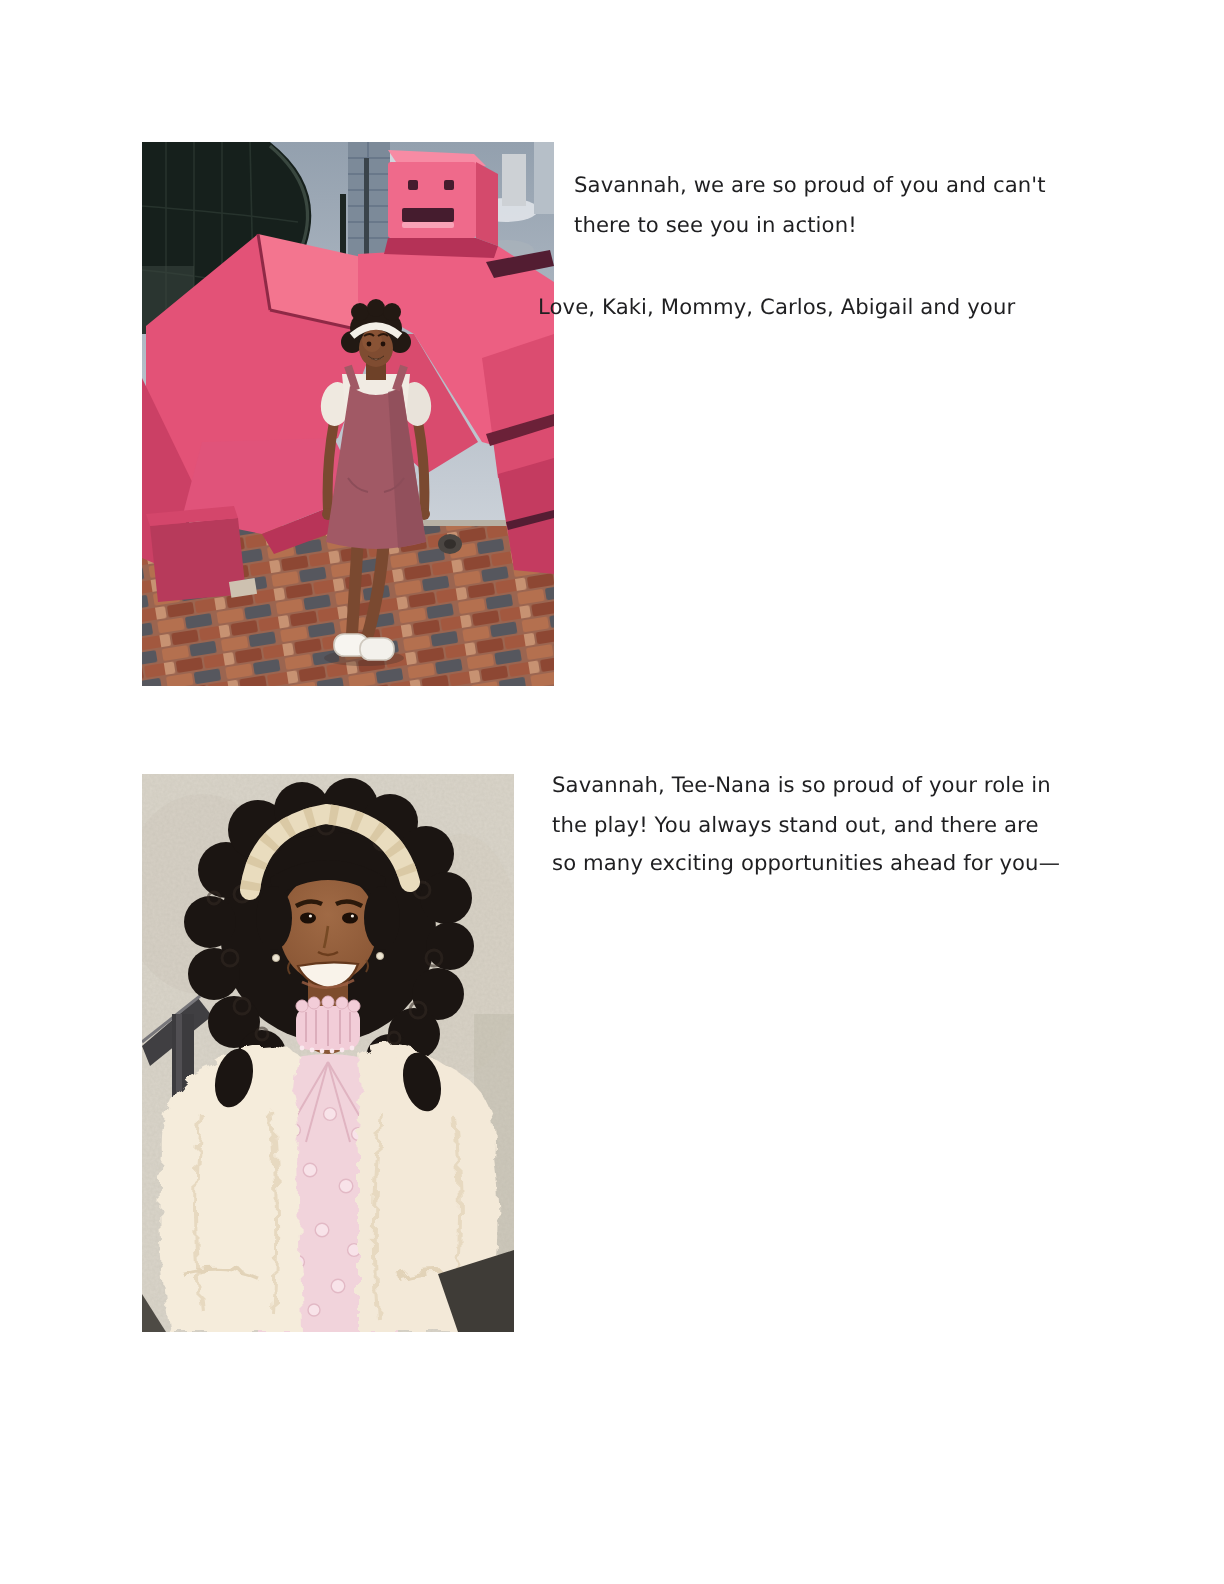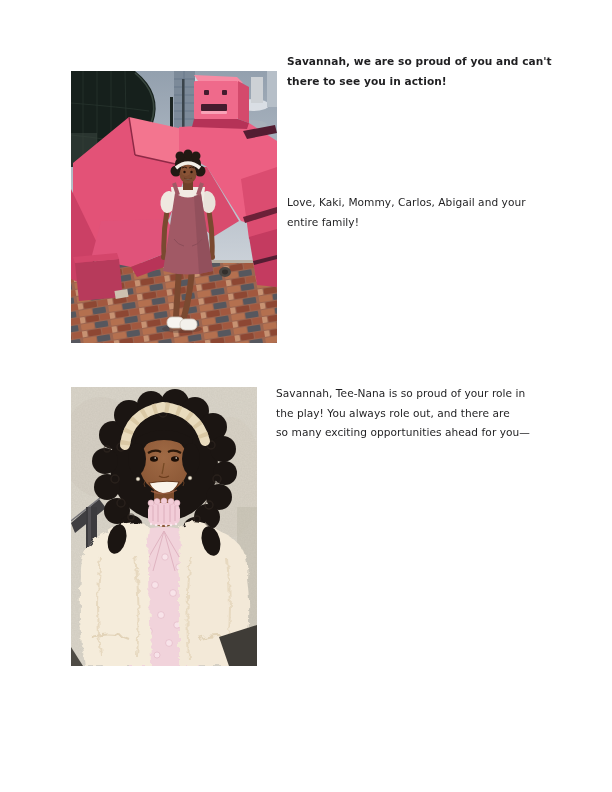--- a/index.html
+++ b/index.html
@@ -15,22 +15,22 @@
   .photo svg{display:block;width:100%;height:100%;}
   .photo-top{left:71px;top:71px;width:206px;height:272px;}
   .photo-bottom{left:71px;top:387px;width:186px;height:279px;}
   .text-block{position:absolute;}
   .line{
     white-space:nowrap;
     font-size:10.6px;
     line-height:19.6px;
     letter-spacing:0.05px;
   }
-  .msg-top{left:287px;top:52px;font-weight:bold;}
-  .sig-top{left:287px;top:145px;margin-top:48px;}
+  .msg-top{left:287px;top:84px;}
+  .sig-top{left:269px;top:145px;}
   .msg-bottom{left:276px;top:384px;}
   .sig-bottom{left:263px;top:497px;}
 </style>
 </head>
 <body>
 
 <div class="page">
 
   <figure class="photo photo-top" aria-label="Girl in a mauve pinafore dress and white tee, wearing a white headband, standing on a brick plaza in front of a giant pink geometric robot sculpture with city buildings behind">
     <svg viewBox="0 0 206 272" preserveAspectRatio="none">
@@ -153,21 +153,20 @@
       </g>
     </svg>
   </figure>
 
   <div class="text-block msg-top">
     <div class="line">Savannah, we are so proud of you and can't</div>
     <div class="line">there to see you in action!</div>
   </div>
   <div class="text-block sig-top">
     <div class="line">Love, Kaki, Mommy, Carlos, Abigail and your</div>
-    <div class="line">entire family!</div>
   </div>
 
   <figure class="photo photo-bottom" aria-label="Smiling girl with curly black hair and a cream headband, wearing a fuzzy cream cardigan over a pink floral dress, in front of a beige stucco wall with a dark railing at left">
     <svg viewBox="0 0 186 279" preserveAspectRatio="none">
       <defs>
         <radialGradient id="skin2" cx="0.5" cy="0.38" r="0.75">
           <stop offset="0" stop-color="#a06a45"></stop>
             <stop offset="1" stop-color="#875433"></stop>
         </radialGradient>
         <filter id="grain" x="0" y="0" width="100%" height="100%">
@@ -314,17 +313,17 @@
       <ellipse cx="46" cy="152" rx="9" ry="15" fill="#1b1512" transform="rotate(15 46 152)"></ellipse>
       <ellipse cx="140" cy="154" rx="9" ry="15" fill="#1b1512" transform="rotate(-15 140 154)"></ellipse>
 
       <polygon points="0,260 12,279 0,279" fill="#4e4b45"></polygon>
       <polygon points="148,250 186,238 186,279 158,279" fill="#3f3c37"></polygon>
     </svg>
   </figure>
 
   <div class="text-block msg-bottom">
     <div class="line">Savannah, Tee-Nana is so proud of your role in</div>
-    <div class="line">the play! You always role out, and there are</div>
+    <div class="line">the play! You always stand out, and there are</div>
     <div class="line">so many exciting opportunities ahead for you—</div>
   </div>
 
 </div>
 
 </body></html>

